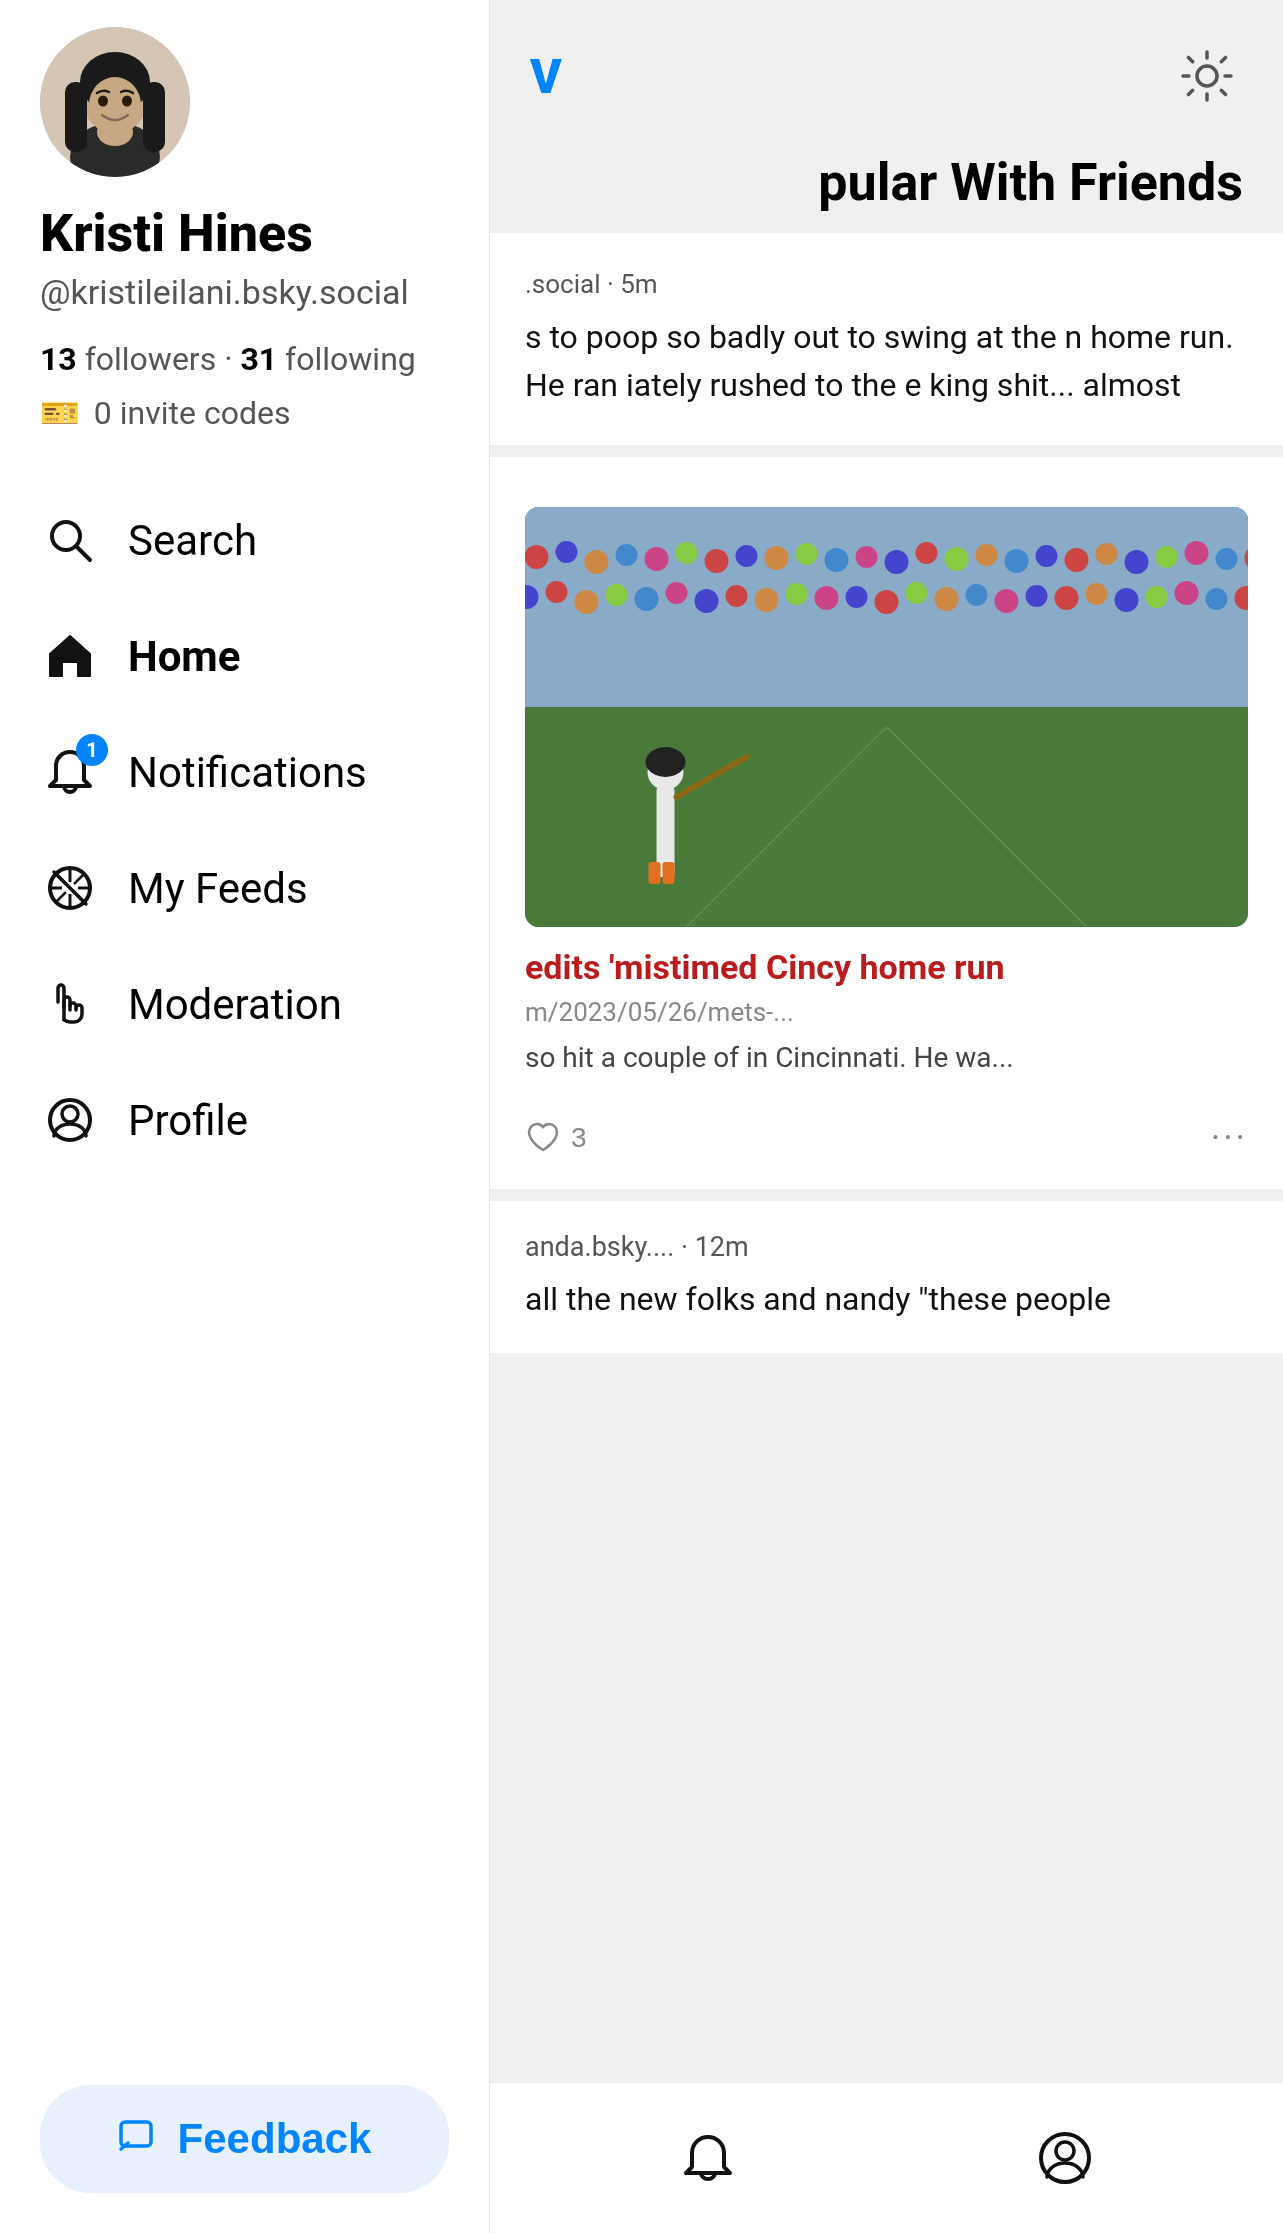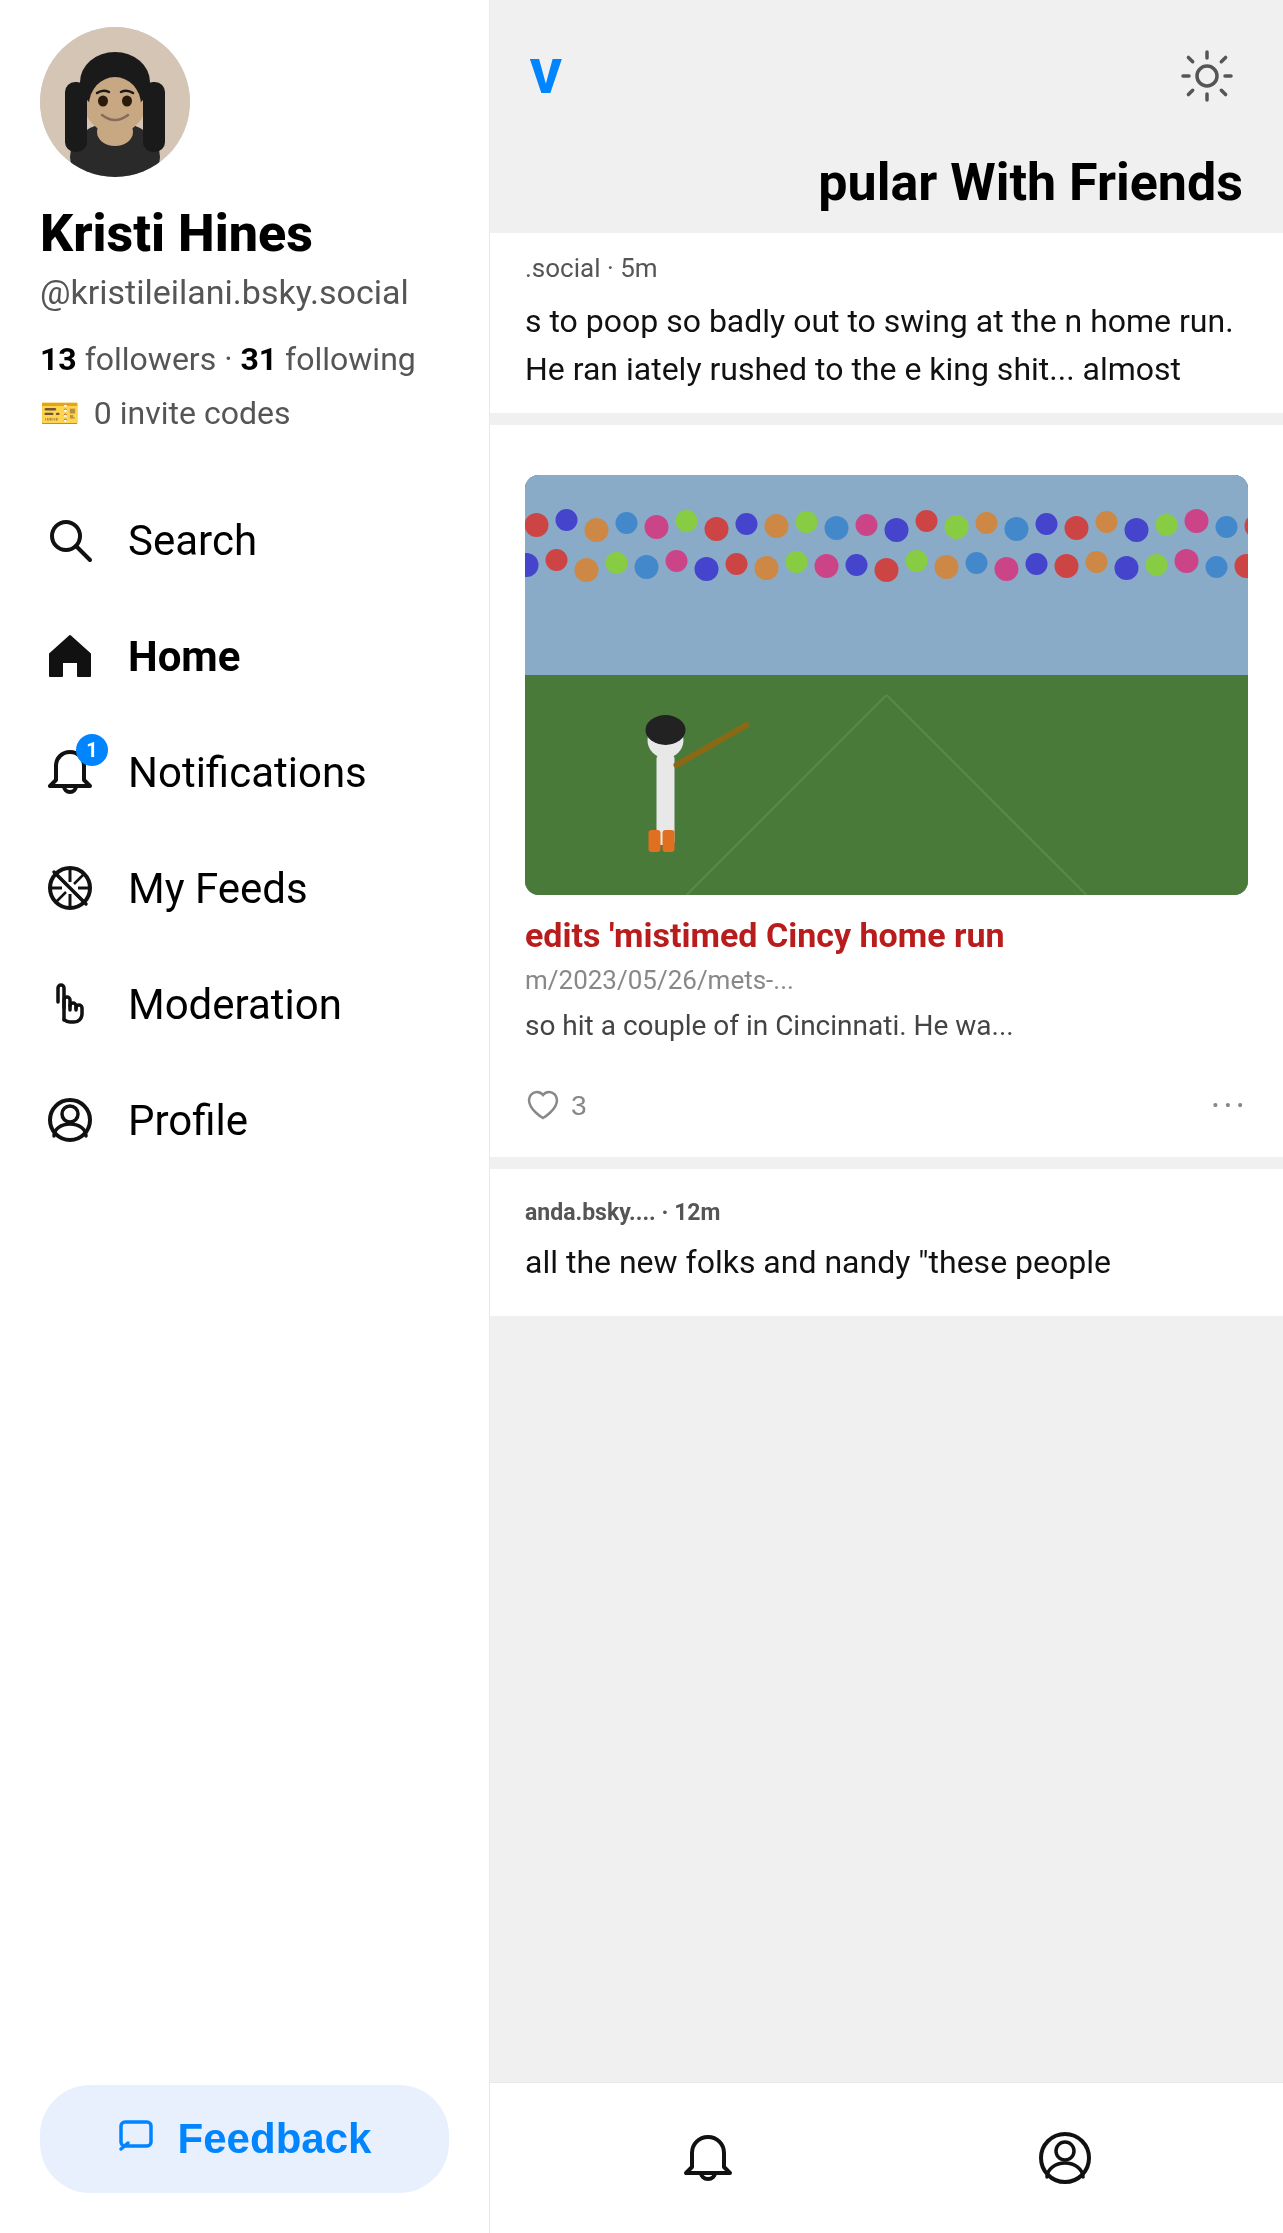--- a/index.html
+++ b/index.html
@@ -220,21 +220,21 @@
 
     .post-card {
       background: #fff;
       margin: 0 0 12px 0;
       padding: 30px 35px;
     }
 
     .post-card-first {
       background: #fff;
       margin: 0 0 12px 0;
-      padding: 20px 35px;
+      padding: 36px 35px;
     }
 
     .post-meta {
       font-size: 26px;
       color: #555;
       margin-bottom: 14px;
     }
 
     .post-text {
       font-size: 32px;
@@ -300,24 +300,23 @@
 
     .action-dots {
       margin-left: auto;
       font-size: 36px;
       color: #888;
       cursor: pointer;
       letter-spacing: 3px;
     }
 
     .second-post-meta {
-      font-size: 23px;
+      font-size: 27px;
       color: #555;
       margin-bottom: 12px;
-      font-weight: bold;
     }
 
     .second-post-text {
       font-size: 32px;
       color: #111;
       line-height: 1.5;
     }
 
     
     .bottom-nav {

